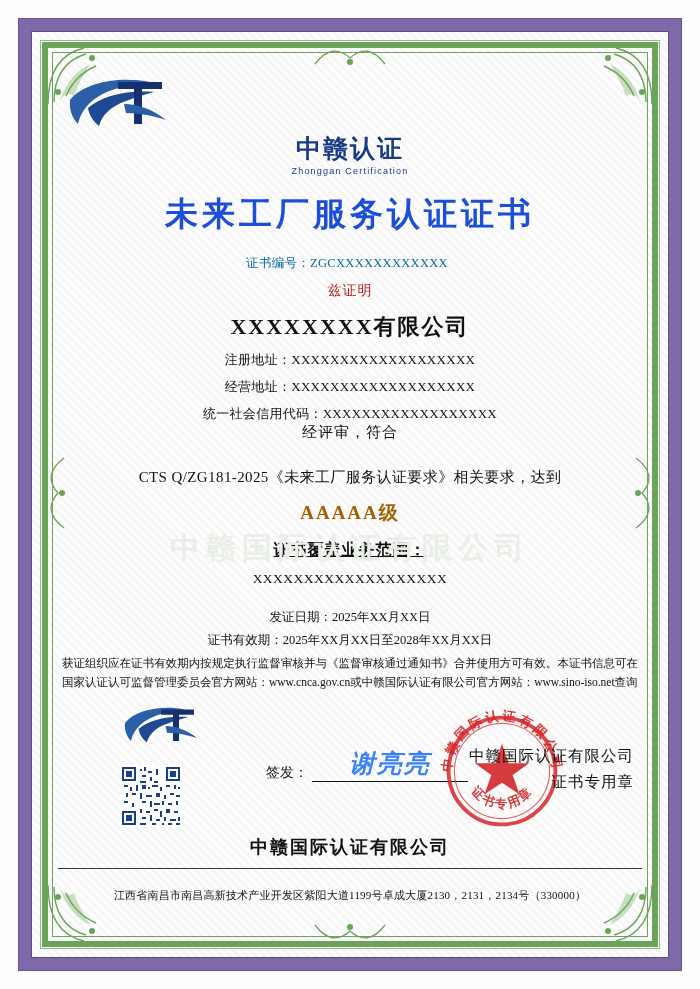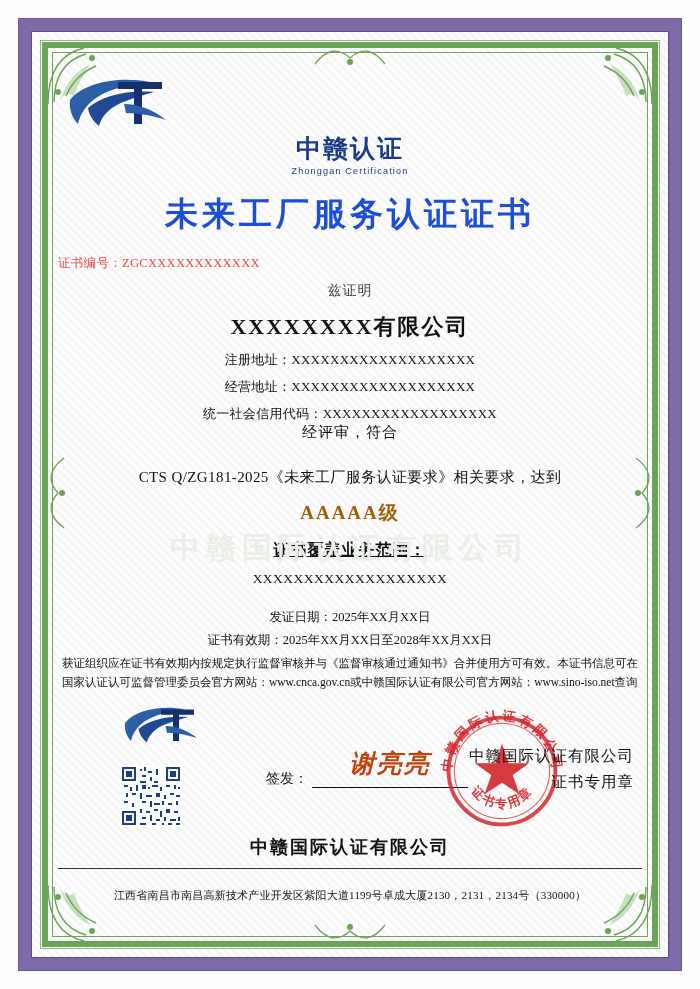--- a/index.html
+++ b/index.html
@@ -91,28 +91,28 @@
     font-size:9px;color:#1a3a86;letter-spacing:1.2px;margin-top:1px;
   }
   h1.title{
     margin:16px 0 0 0;
     font-size:33px;font-weight:bold;color:#1d4ed8;
     letter-spacing:4px;
     font-family:"Liberation Serif", serif;
   }
   .cert-no{
     margin-top:18px;
-    text-align:left;
-    font-size:12.5px;color:#ef4444;
+    text-align:center;
+    font-size:12.5px;color:#0369a1;
     padding-right:6px;
     letter-spacing:.3px;
   }
   .hereby{
     margin-top:10px;
-    font-size:14px;color:#404040;letter-spacing:1px;
+    font-size:14px;color:#b91c1c;letter-spacing:1px;
   }
   .company{
     margin-top:12px;
     font-size:22px;font-weight:bold;color:#111;letter-spacing:2px;
   }
   .line-item{
     margin-top:9px;
     font-size:13px;color:#111;letter-spacing:.3px;
   }
   .approved{
@@ -169,25 +169,25 @@
     position:absolute;left:62px;top:80px;
     width:62px;height:62px;
     background:#fff;
   }
   .sig-line{
     position:absolute;left:168px;top:62px;
     display:flex;align-items:flex-end;margin-left:40px;
   }
   .sig-label{font-size:14px;color:#111;margin-right:4px;}
   .sig-name{
-    font-size:25px;color:#c2410c;
+    font-size:25px;color:#3b82f6;
     font-family:"Liberation Serif", serif;
     font-style:italic;font-weight:bold;
     border-bottom:1px solid #111;
-    padding:0 12px 7px 12px;
+    padding:0 12px 1px 12px;
     letter-spacing:2px;
     min-width:132px;text-align:center;
   }
   .issuer-right{
     position:absolute;right:8px;top:58px;
     text-align:right;
     font-size:15.5px;color:#111;letter-spacing:1px;
     line-height:1.7;
   }
   

